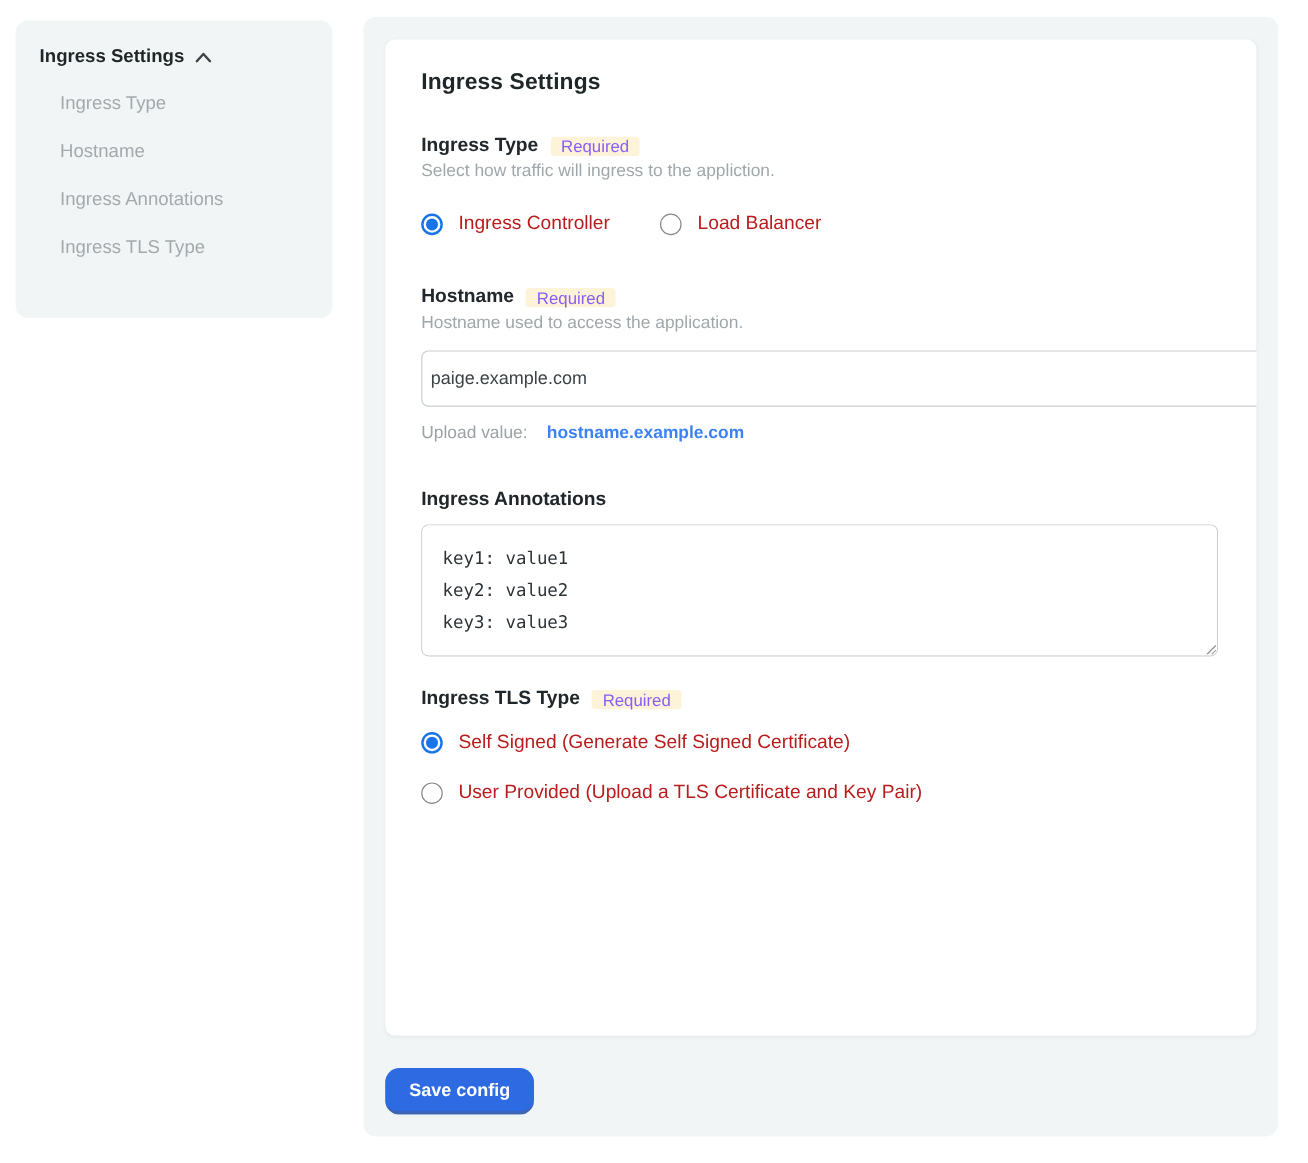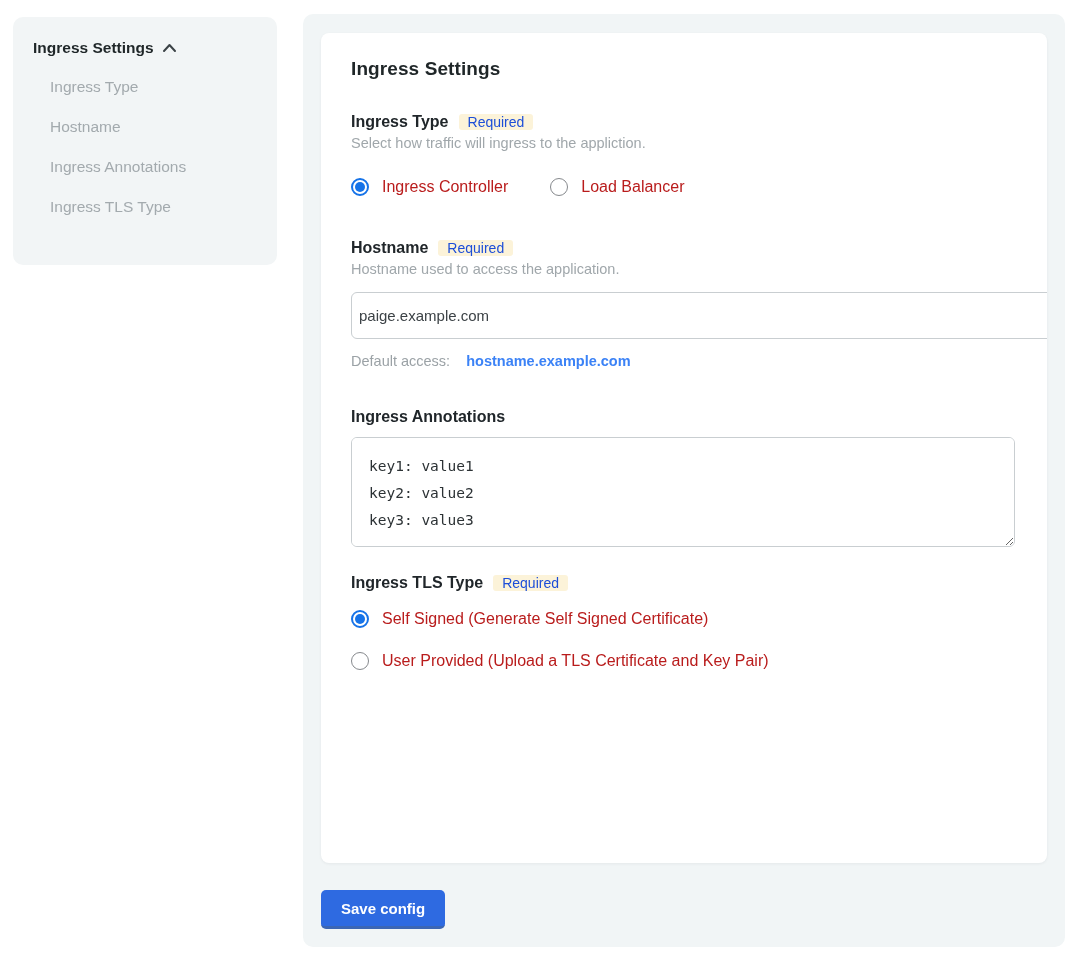--- a/index.html
+++ b/index.html
@@ -61,21 +61,21 @@
 
   .section { margin-top: 33px; }
   .section-label-row {
     display: flex; align-items: center; gap: 10px;
   }
   .section-label {
     font-size: 16px; font-weight: 700; color: #20262a;
   }
   .required-badge {
     background: #fcf3d9;
-    color: #1d4ed8;
+    color: #8b5cf6;
     font-size: 14px;
     padding: 0 9px;
     border-radius: 3px;
   }
   .section-help {
     margin-top: 4px;
     font-size: 14.5px; color: #a0a7ab;
   }
 
   
@@ -147,21 +147,21 @@
   
   .save-button {
     margin: 27px 0 0 0;
     display: inline-block;
     background: #2e6ae1;
     color: #ffffff;
     font-size: 15px; font-weight: 700;
     font-family: "Liberation Sans", sans-serif;
     border: none;
     border-bottom: 3px solid #3c66b4;
-    border-radius: 5px;
+    border-radius: 12px;
     padding: 10px 20px 9px 20px;
     cursor: pointer;
   }
 </style>
 </head>
 <body>
 
 <aside class="sidebar">
   <div class="sidebar-title">
     <span>Ingress Settings</span>
@@ -202,21 +202,21 @@
       </div>
     </div>
 
     <div class="section section-hostname">
       <div class="section-label-row">
         <span class="section-label">Hostname</span>
         <span class="required-badge">Required</span>
       </div>
       <div class="section-help">Hostname used to access the application.</div>
       <input class="text-input" type="text" value="paige.example.com" style="">
-      <div class="default-line"><span>Default access: </span><span class="default-value">hostname.example.com</span></div>
+      <div class="default-line"><span>Upload value: </span><span class="default-value">hostname.example.com</span></div>
     </div>
 
     <div class="section section-annotations">
       <div class="section-label-row">
         <span class="section-label">Ingress Annotations</span>
       </div>
       <textarea class="annotations-textarea" style="">key1: value1
 key2: value2
 key3: value3</textarea>
     </div>

